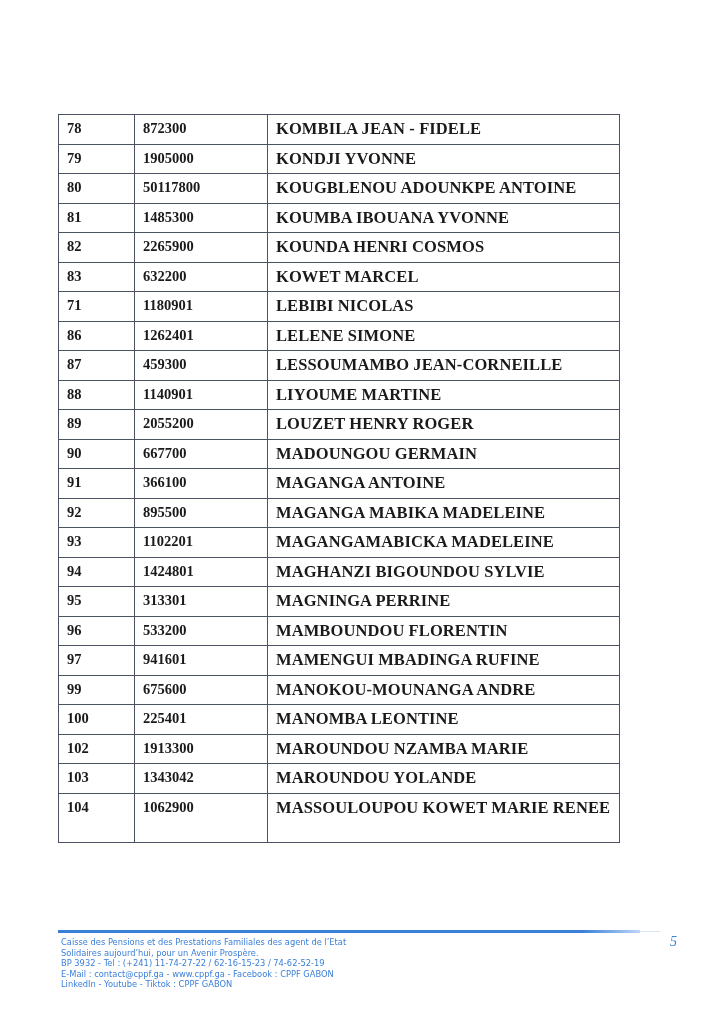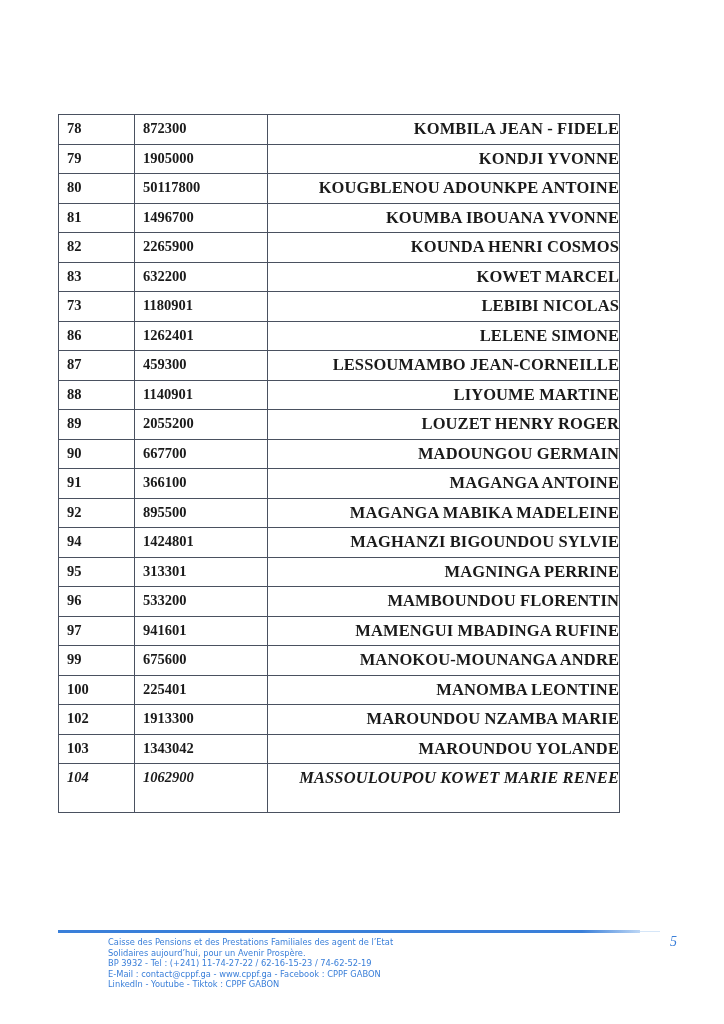--- a/index.html
+++ b/index.html
@@ -11,35 +11,35 @@
   #tbl td {
     border:1.3px solid #4a5160;
     padding:0 0 0 8px;
     vertical-align:top;
     font-weight:bold;
     color:#1a1a1a;
     box-sizing:border-box;
   }
   #tbl tr { height:29.5px; }
   #tbl td.c1, #tbl td.c2 { font-size:14.5px; line-height:24px; padding-top:1px; }
-  #tbl td.c3 { font-size:16.5px; line-height:20px; padding-top:4px; letter-spacing:0.1px;text-align:right; }
-  #tbl tr.tall { height:49px;font-style:italic; }
+  #tbl td.c3 { font-size:16.5px; line-height:20px; padding-top:4px; letter-spacing:0.1px; }
+  #tbl tr.tall { height:49px; }
   .footer-line {
     position:absolute; left:58px; top:930px; width:582px; height:3px;
     background:linear-gradient(to right,#3a7fd9 0%,#3a7fd9 90%,#bcd6f5 100%);
   }
   .footer-line2 {
     position:absolute; left:640px; top:931px; width:20px; height:1px; background:#d6e6f8;
   }
   .footer {
     position:absolute; left:61px; top:937px; width:500px;
     font-family:"DejaVu Sans","Liberation Sans",sans-serif;
     font-size:8.3px; line-height:10.6px; color:#3a7fd9;
   }
-  .footer div { white-space:nowrap;margin-left:47px; }
+  .footer div { white-space:nowrap; }
   .page-num {
     position:absolute; left:670px; top:934px;
     font-family:"Liberation Serif","DejaVu Serif",serif; font-style:italic;
     font-size:14px; color:#3a7fd9;
   }
 </style>
 </head>
 <body>
 
 <table id="tbl">
@@ -59,35 +59,35 @@
         <td class="c2">1905000</td>
         <td class="c3">KONDJI YVONNE</td>
       </tr>
       <tr>
         <td class="c1">80</td>
         <td class="c2">50117800</td>
         <td class="c3">KOUGBLENOU ADOUNKPE ANTOINE</td>
       </tr>
       <tr>
         <td class="c1">81</td>
-        <td class="c2">1496700</td>
+        <td class="c2">1485300</td>
         <td class="c3">KOUMBA IBOUANA YVONNE</td>
       </tr>
       <tr>
         <td class="c1">82</td>
         <td class="c2">2265900</td>
         <td class="c3">KOUNDA HENRI COSMOS</td>
       </tr>
       <tr>
         <td class="c1">83</td>
         <td class="c2">632200</td>
         <td class="c3">KOWET MARCEL</td>
       </tr>
       <tr>
-        <td class="c1">73</td>
+        <td class="c1">71</td>
         <td class="c2">1180901</td>
         <td class="c3">LEBIBI NICOLAS</td>
       </tr>
       <tr>
         <td class="c1">86</td>
         <td class="c2">1262401</td>
         <td class="c3">LELENE SIMONE</td>
       </tr>
       <tr>
         <td class="c1">87</td>
@@ -111,20 +111,25 @@
       </tr>
       <tr>
         <td class="c1">91</td>
         <td class="c2">366100</td>
         <td class="c3">MAGANGA ANTOINE</td>
       </tr>
       <tr>
         <td class="c1">92</td>
         <td class="c2">895500</td>
         <td class="c3">MAGANGA MABIKA MADELEINE</td>
+      </tr>
+      <tr>
+        <td class="c1">93</td>
+        <td class="c2">1102201</td>
+        <td class="c3">MAGANGAMABICKA MADELEINE</td>
       </tr>
       <tr>
         <td class="c1">94</td>
         <td class="c2">1424801</td>
         <td class="c3">MAGHANZI BIGOUNDOU SYLVIE</td>
       </tr>
       <tr>
         <td class="c1">95</td>
         <td class="c2">313301</td>
         <td class="c3">MAGNINGA PERRINE</td>

